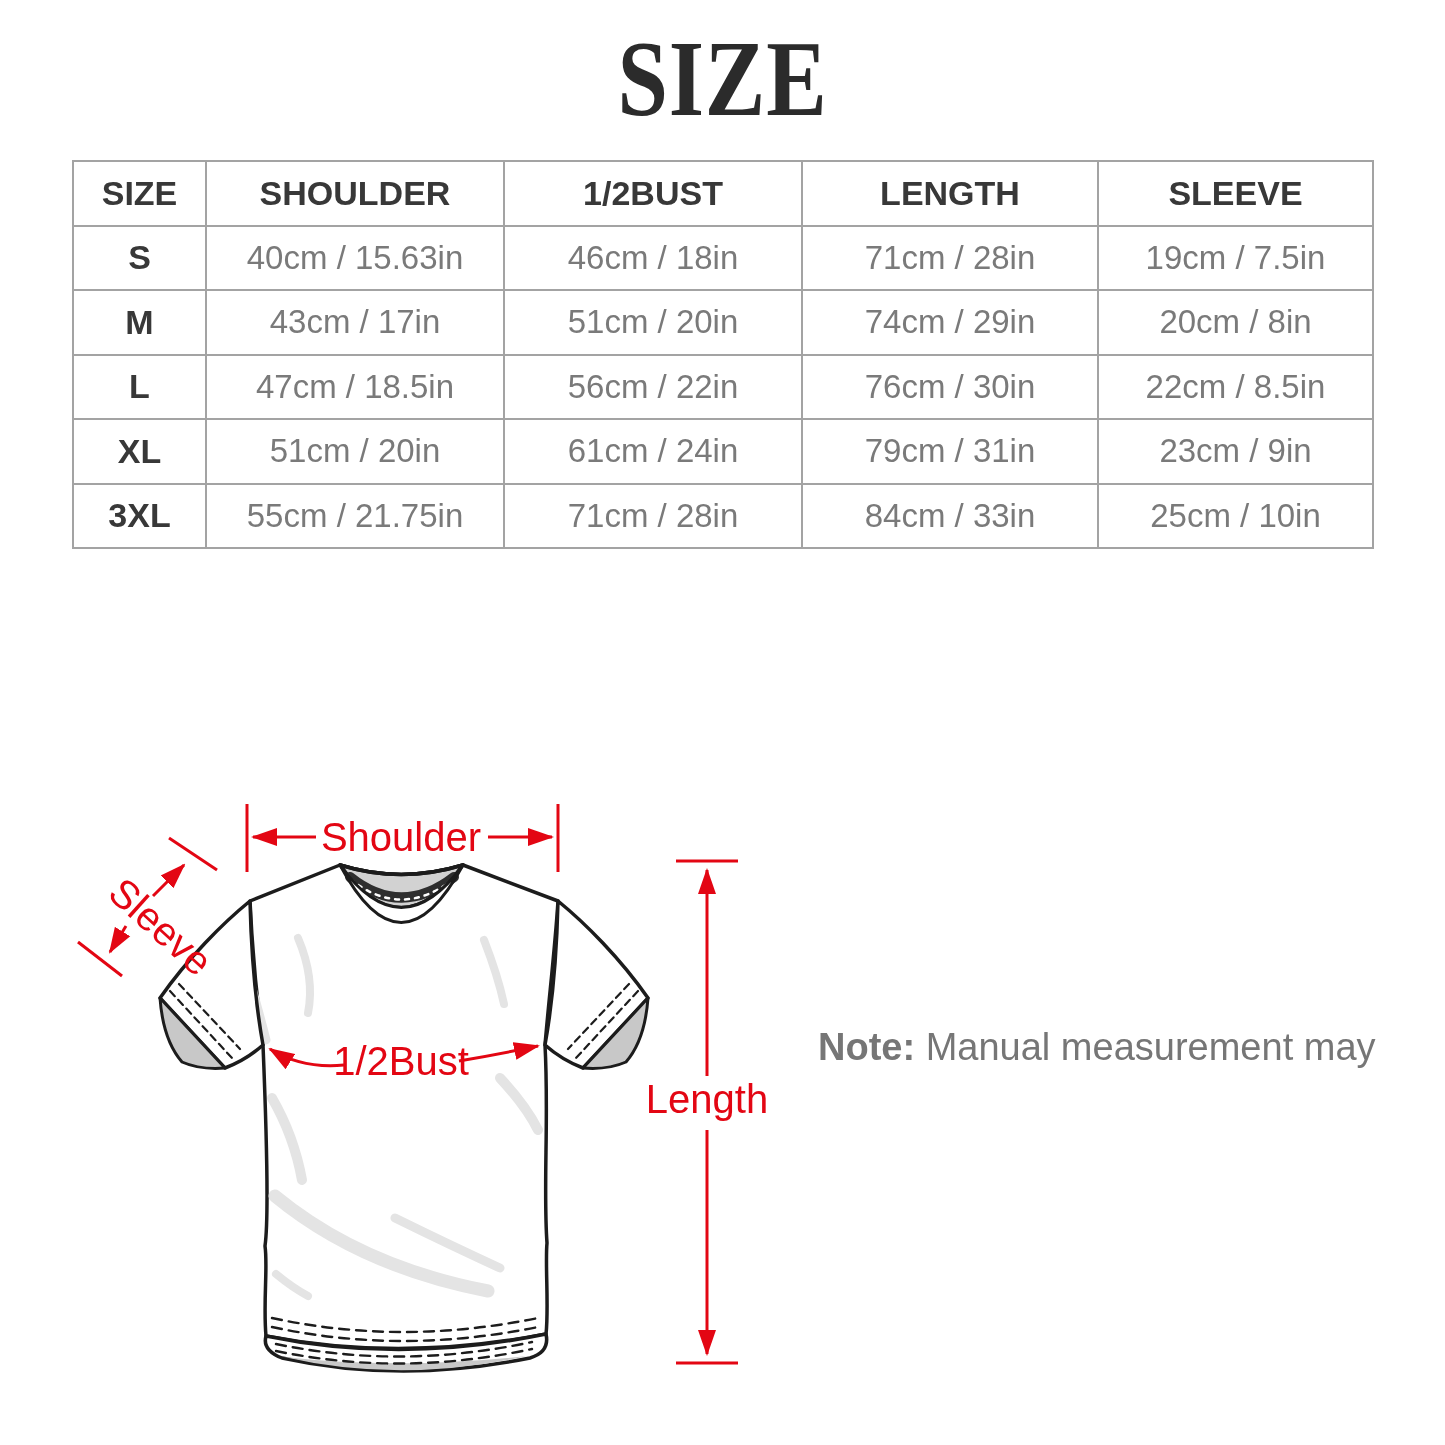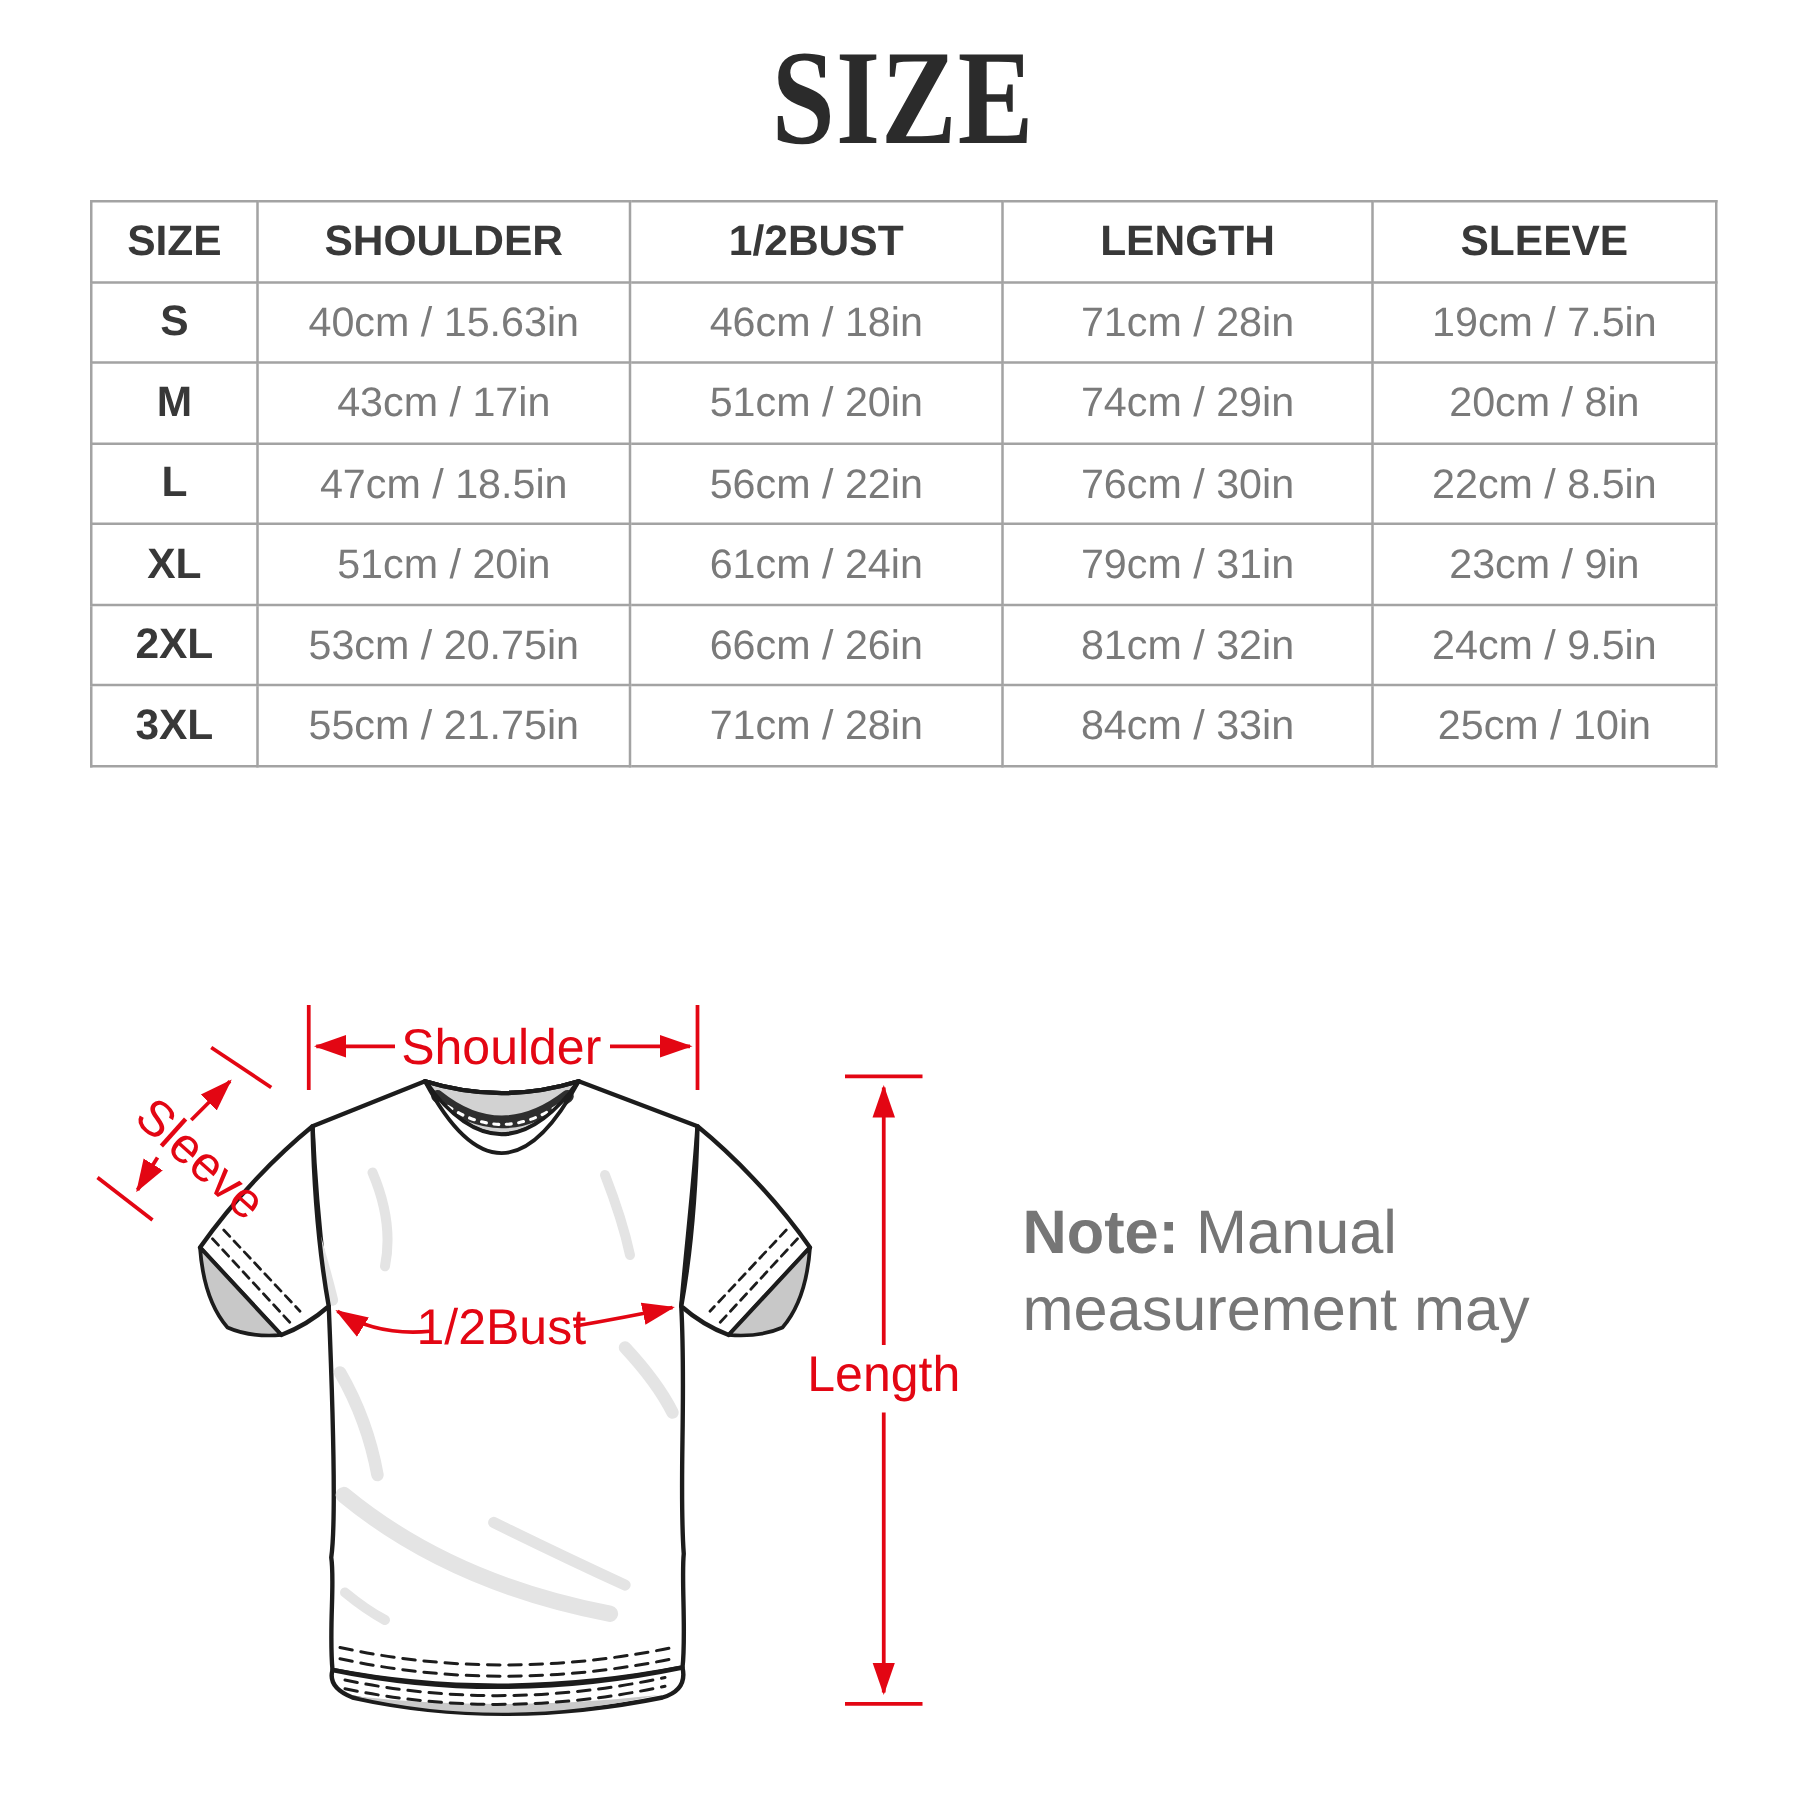--- a/index.html
+++ b/index.html
@@ -28,22 +28,22 @@
   svg.diagram{position:absolute;left:60px;top:788px;width:720px;height:632px;}
 
   .shirt{stroke:#1c1c1c;stroke-width:3.5;stroke-linejoin:round;stroke-linecap:round;}
   .w{fill:none;stroke:#e4e4e4;stroke-linecap:round;}
   .dash{fill:none;stroke:#1c1c1c;stroke-width:2.4;stroke-dasharray:10 7;}
   .dash2{fill:none;stroke:#1c1c1c;stroke-width:2.2;stroke-dasharray:7 5;}
   .rl{fill:none;stroke:#e30613;stroke-width:3;}
   .rt{fill:#e30613;font-family:"Liberation Sans",sans-serif;font-size:40px;}
 
   .note{
-    position:absolute;left:818px;top:955px;width:590px;
-    font-size:49px;line-height:62px;color:#767676;
+    position:absolute;left:818px;top:1016px;width:590px;
+    font-size:38px;line-height:62px;color:#767676;
   }
   .note .b{font-weight:bold;}
 </style>
 </head>
 <body>
 
 <div class="page">
 
   <div class="title">SIZE</div>
 
@@ -85,27 +85,20 @@
         <td>56cm / 22in</td>
         <td>76cm / 30in</td>
         <td>22cm / 8.5in</td>
       </tr>
       <tr>
         <td class="sz">XL</td>
         <td>51cm / 20in</td>
         <td>61cm / 24in</td>
         <td>79cm / 31in</td>
         <td>23cm / 9in</td>
-      </tr>
-      <tr>
-        <td class="sz">2XL</td>
-        <td>53cm / 20.75in</td>
-        <td>66cm / 26in</td>
-        <td>81cm / 32in</td>
-        <td>24cm / 9.5in</td>
       </tr>
       <tr>
         <td class="sz">3XL</td>
         <td>55cm / 21.75in</td>
         <td>71cm / 28in</td>
         <td>84cm / 33in</td>
         <td>25cm / 10in</td>
       </tr>
     </tbody>
   </table>

